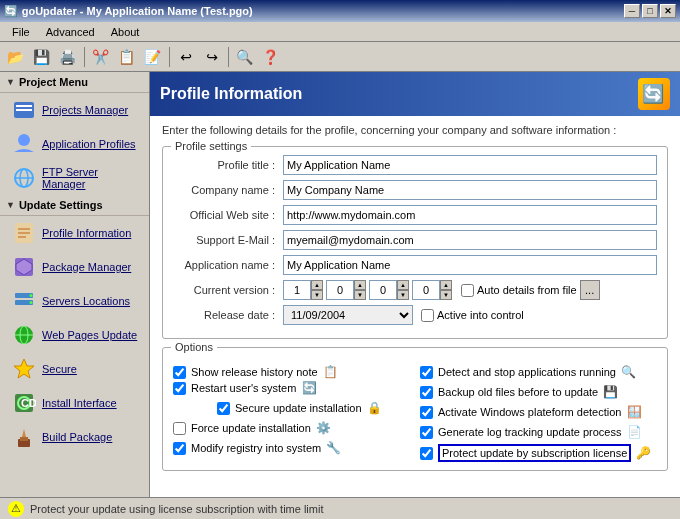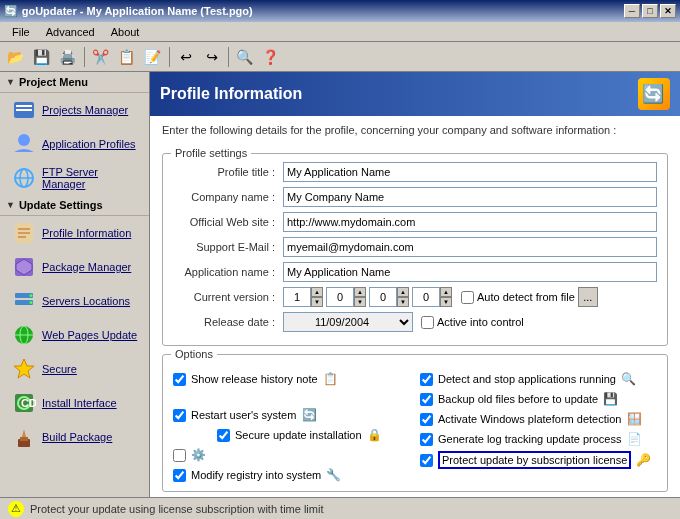--- a/index.html
+++ b/index.html
@@ -112,21 +112,21 @@
       font-weight: bold;
       color: white;
       background: linear-gradient(to right, #1a3a8c, #4a7ac8);
       padding: 6px 10px;
       margin: -10px -12px 8px -12px;
       display: flex; align-items: center; justify-content: space-between;
     }
     .content-subtitle {
       font-size: 11px;
       color: #333;
-      margin-bottom: 17px;
+      margin-bottom: 10px;
     }
 
     
     .groupbox {
       border: 1px solid #aaaaaa;
       border-radius: 3px;
       margin-bottom: 8px;
       padding: 8px 10px;
       position: relative;
     }
@@ -198,21 +198,20 @@
       font-size: 11px;
       display: flex; align-items: center; justify-content: center;
     }
 
     
     .date-select {
       width: 130px; height: 20px;
       border: 1px solid #7f9db9;
       font-size: 11px;
       padding: 1px 3px;
-      text-align: center;
     }
     .date-check {
       margin-left: 8px;
       display: flex; align-items: center; gap: 3px;
     }
 
     
     .options-grid {
       display: grid;
       grid-template-columns: 1fr 1fr;
@@ -478,21 +477,21 @@
           </div>
           <div class="version-spinner">
             <input class="version-input" type="text" value="0" style="">
             <div class="spinner-arrows">
               <div class="spinner-arrow">▲</div>
               <div class="spinner-arrow">▼</div>
             </div>
           </div>
           <div class="version-check">
             <input type="checkbox" style="">
-            <span class="auto-detect-label">Auto detect from file</span>
+            <span class="auto-detect-label">Auto details from file</span>
             <div class="dots-btn">...</div>
           </div>
         </div>
       </div>
 
       <div class="form-row">
         <label class="form-label">Release date :</label>
         <select class="date-select">
           <option>11/09/2004</option>
         </select>
@@ -506,32 +505,33 @@
     <div class="groupbox">
       <div class="groupbox-legend">Options</div>
       <div class="options-grid">
 
         <div>
           <div class="option-item">
             <input type="checkbox" checked="" style="">
             <span>Show release history note</span>
             <span class="option-icon">📋</span>
           </div>
-          <div class="option-item" style="margin-top:20px;">
+          <div class="option-item" style="margin-top:0;">
             <input type="checkbox" checked="" style="">
             <span>Restart user's system</span>
             <span class="option-icon">🔄</span>
           </div>
           <div class="option-item" style="margin-top:4px;padding-left:44px;">
             <input type="checkbox" checked="" style="">
             <span>Secure update installation</span>
             <span class="option-icon">🔒</span>
           </div>
           <div class="option-item" style="margin-top:4px;">
             <input type="checkbox" style="">
+            <span>Force update installation</span>
             <span class="option-icon">⚙️</span>
           </div>
           <div class="option-item" style="margin-top:4px;">
             <input type="checkbox" checked="" style="">
             <span>Modify registry into system</span>
             <span class="option-icon">🔧</span>
           </div>
         </div>
 
         <div>

